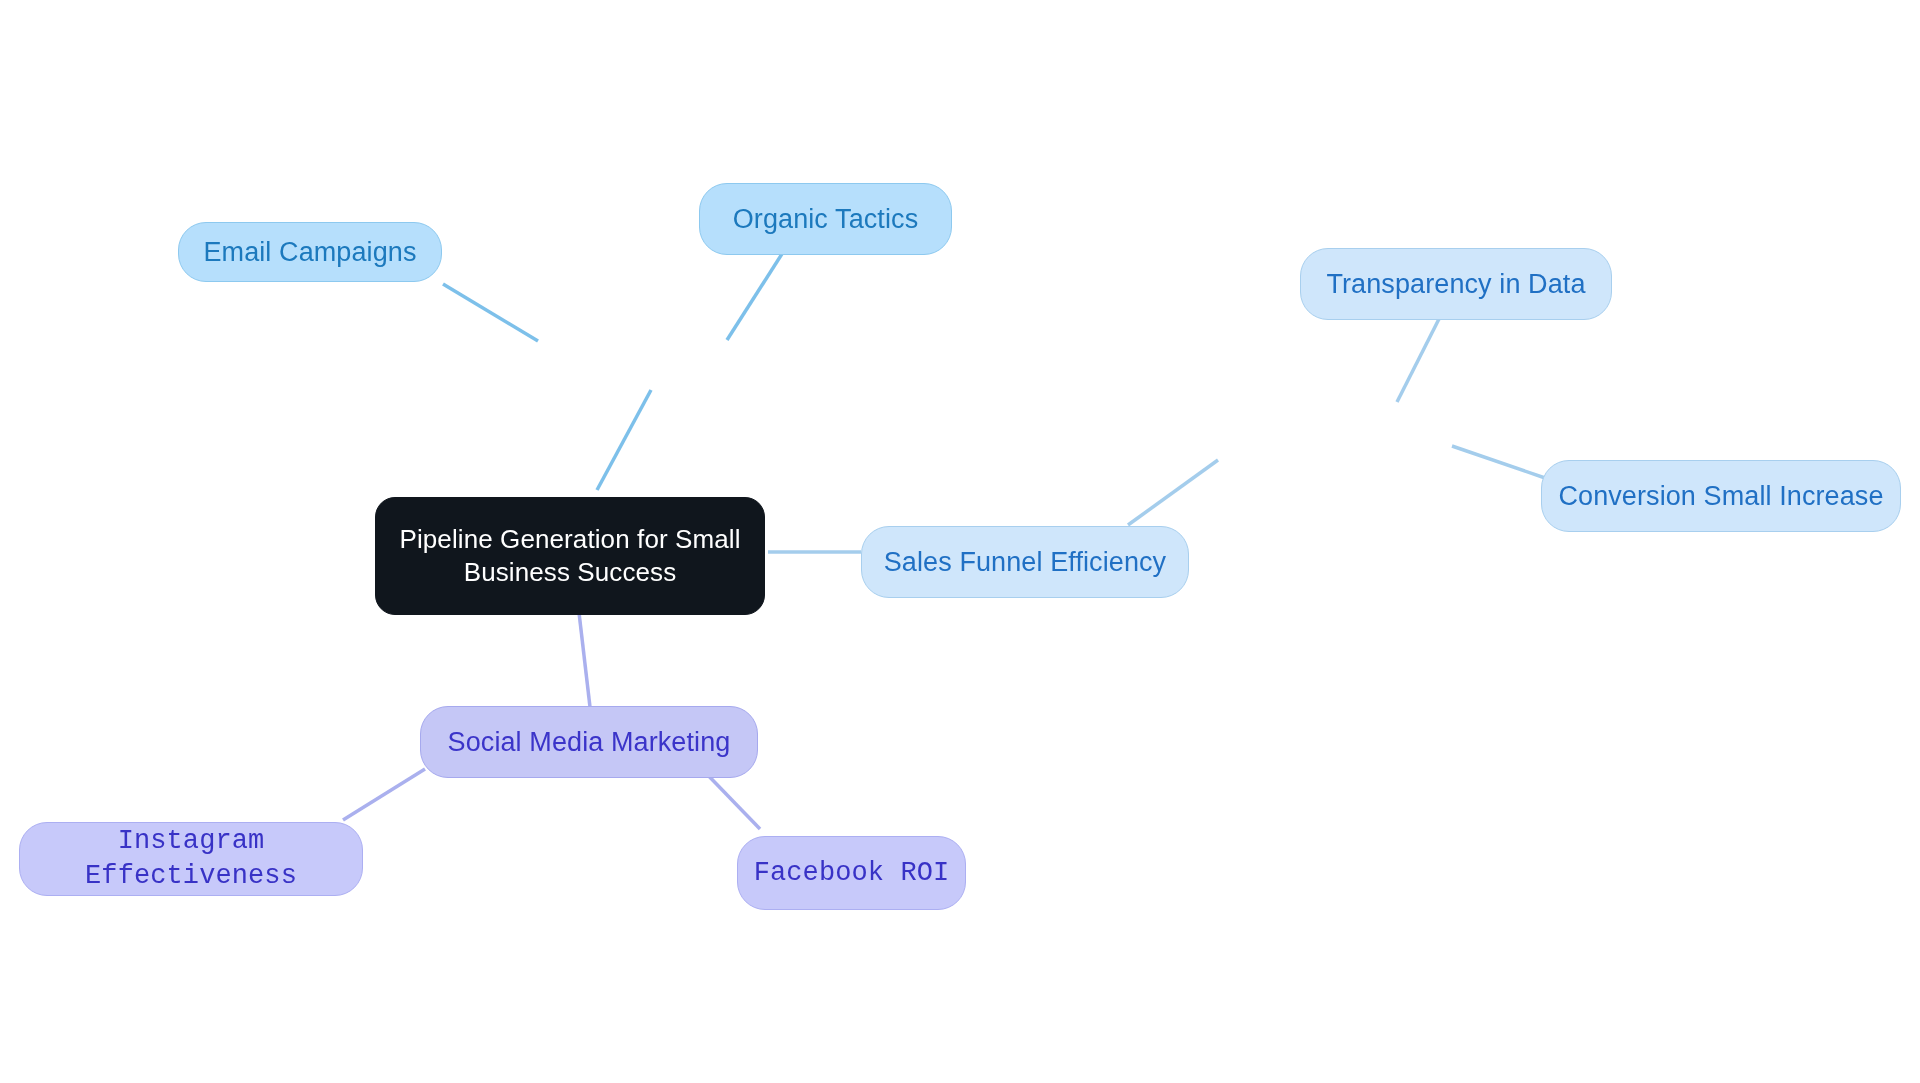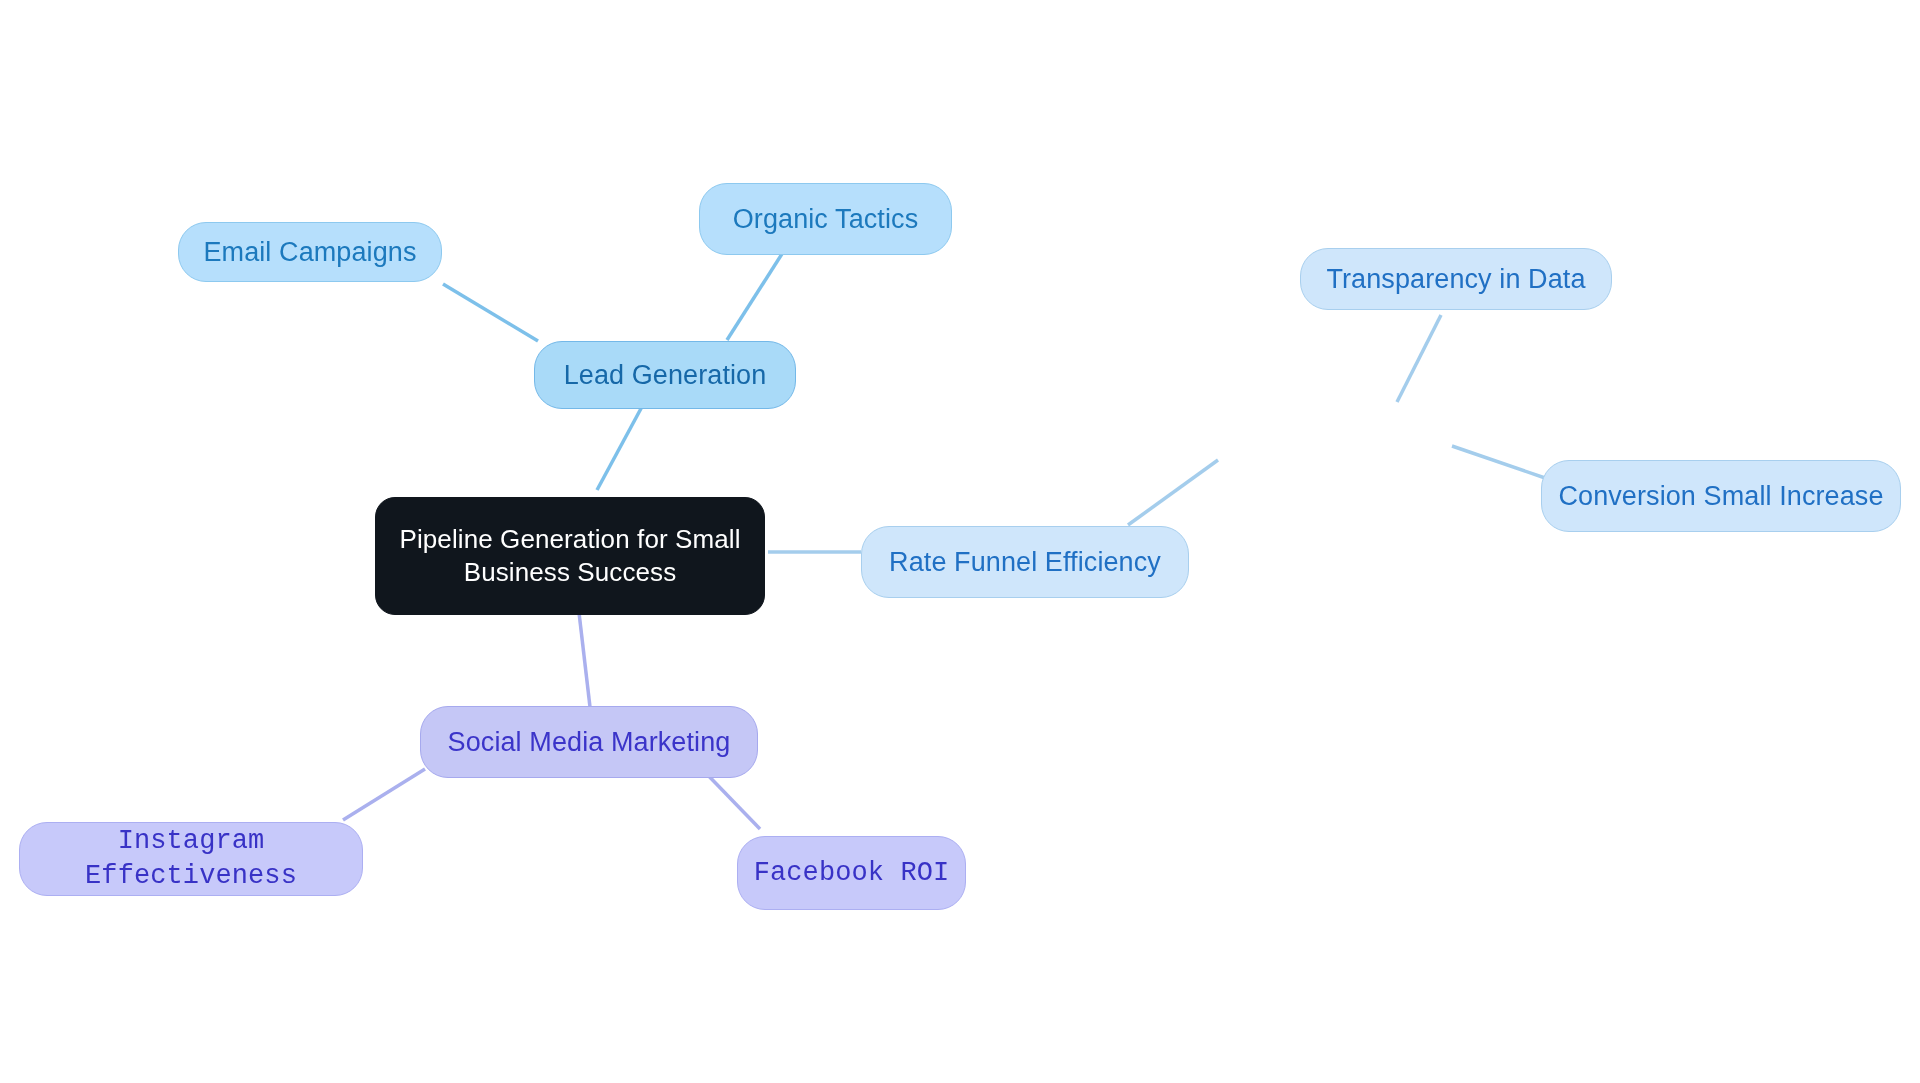--- a/index.html
+++ b/index.html
@@ -95,30 +95,29 @@
     <line x1="1397" y1="402" x2="1441" y2="315" stroke="#a4cdec" stroke-width="3.5"></line>
     <line x1="1452" y1="446" x2="1548" y2="479" stroke="#a4cdec" stroke-width="3.5"></line>
     <line x1="578" y1="604" x2="590" y2="707" stroke="#aab0ee" stroke-width="3.5"></line>
     <line x1="425" y1="769" x2="343" y2="820" stroke="#aab0ee" stroke-width="3.5"></line>
     <line x1="700" y1="767" x2="760" y2="829" stroke="#aab0ee" stroke-width="3.5"></line>
   </svg>
 
   <div class="node node-root" style="left:375px; top:487px; width:390px; height:118px;">Pipeline Generation for Small
 Business Success</div>
 
-  <div class="node node-primary-blue" style="left:534px; top:331px; width:262px; height:68px;">Lead Generation</div>
 
   <div class="node node-leaf-blue" style="left:178px; top:212px; width:264px; height:60px;">Email Campaigns</div>
 
   <div class="node node-leaf-blue" style="left:699px; top:173px; width:253px; height:72px;">Organic Tactics</div>
 
-  <div class="node node-pale-blue" style="left:861px; top:516px; width:328px; height:72px;">Rate Funnel Efficiency</div>
+  <div class="node node-pale-blue" style="left:861px; top:516px; width:328px; height:72px;">Sales Funnel Efficiency</div>
 
 
-  <div class="node node-pale-blue" style="left:1300px; top:238px; width:312px; height:62px;">Transparency in Data</div>
+  <div class="node node-pale-blue" style="left:1300px; top:238px; width:312px; height:72px;">Transparency in Data</div>
 
   <div class="node node-pale-blue" style="left:1541px; top:450px; width:360px; height:72px;">Conversion Small Increase</div>
 
   <div class="node node-primary-purple" style="left:420px; top:696px; width:338px; height:72px;">Social Media Marketing</div>
 
   <div class="node node-leaf-purple" style="left:19px; top:812px; width:344px; height:74px;">Instagram Effectiveness</div>
 
   <div class="node node-leaf-purple" style="left:737px; top:826px; width:229px; height:74px;">Facebook ROI</div>
 
 </div>

